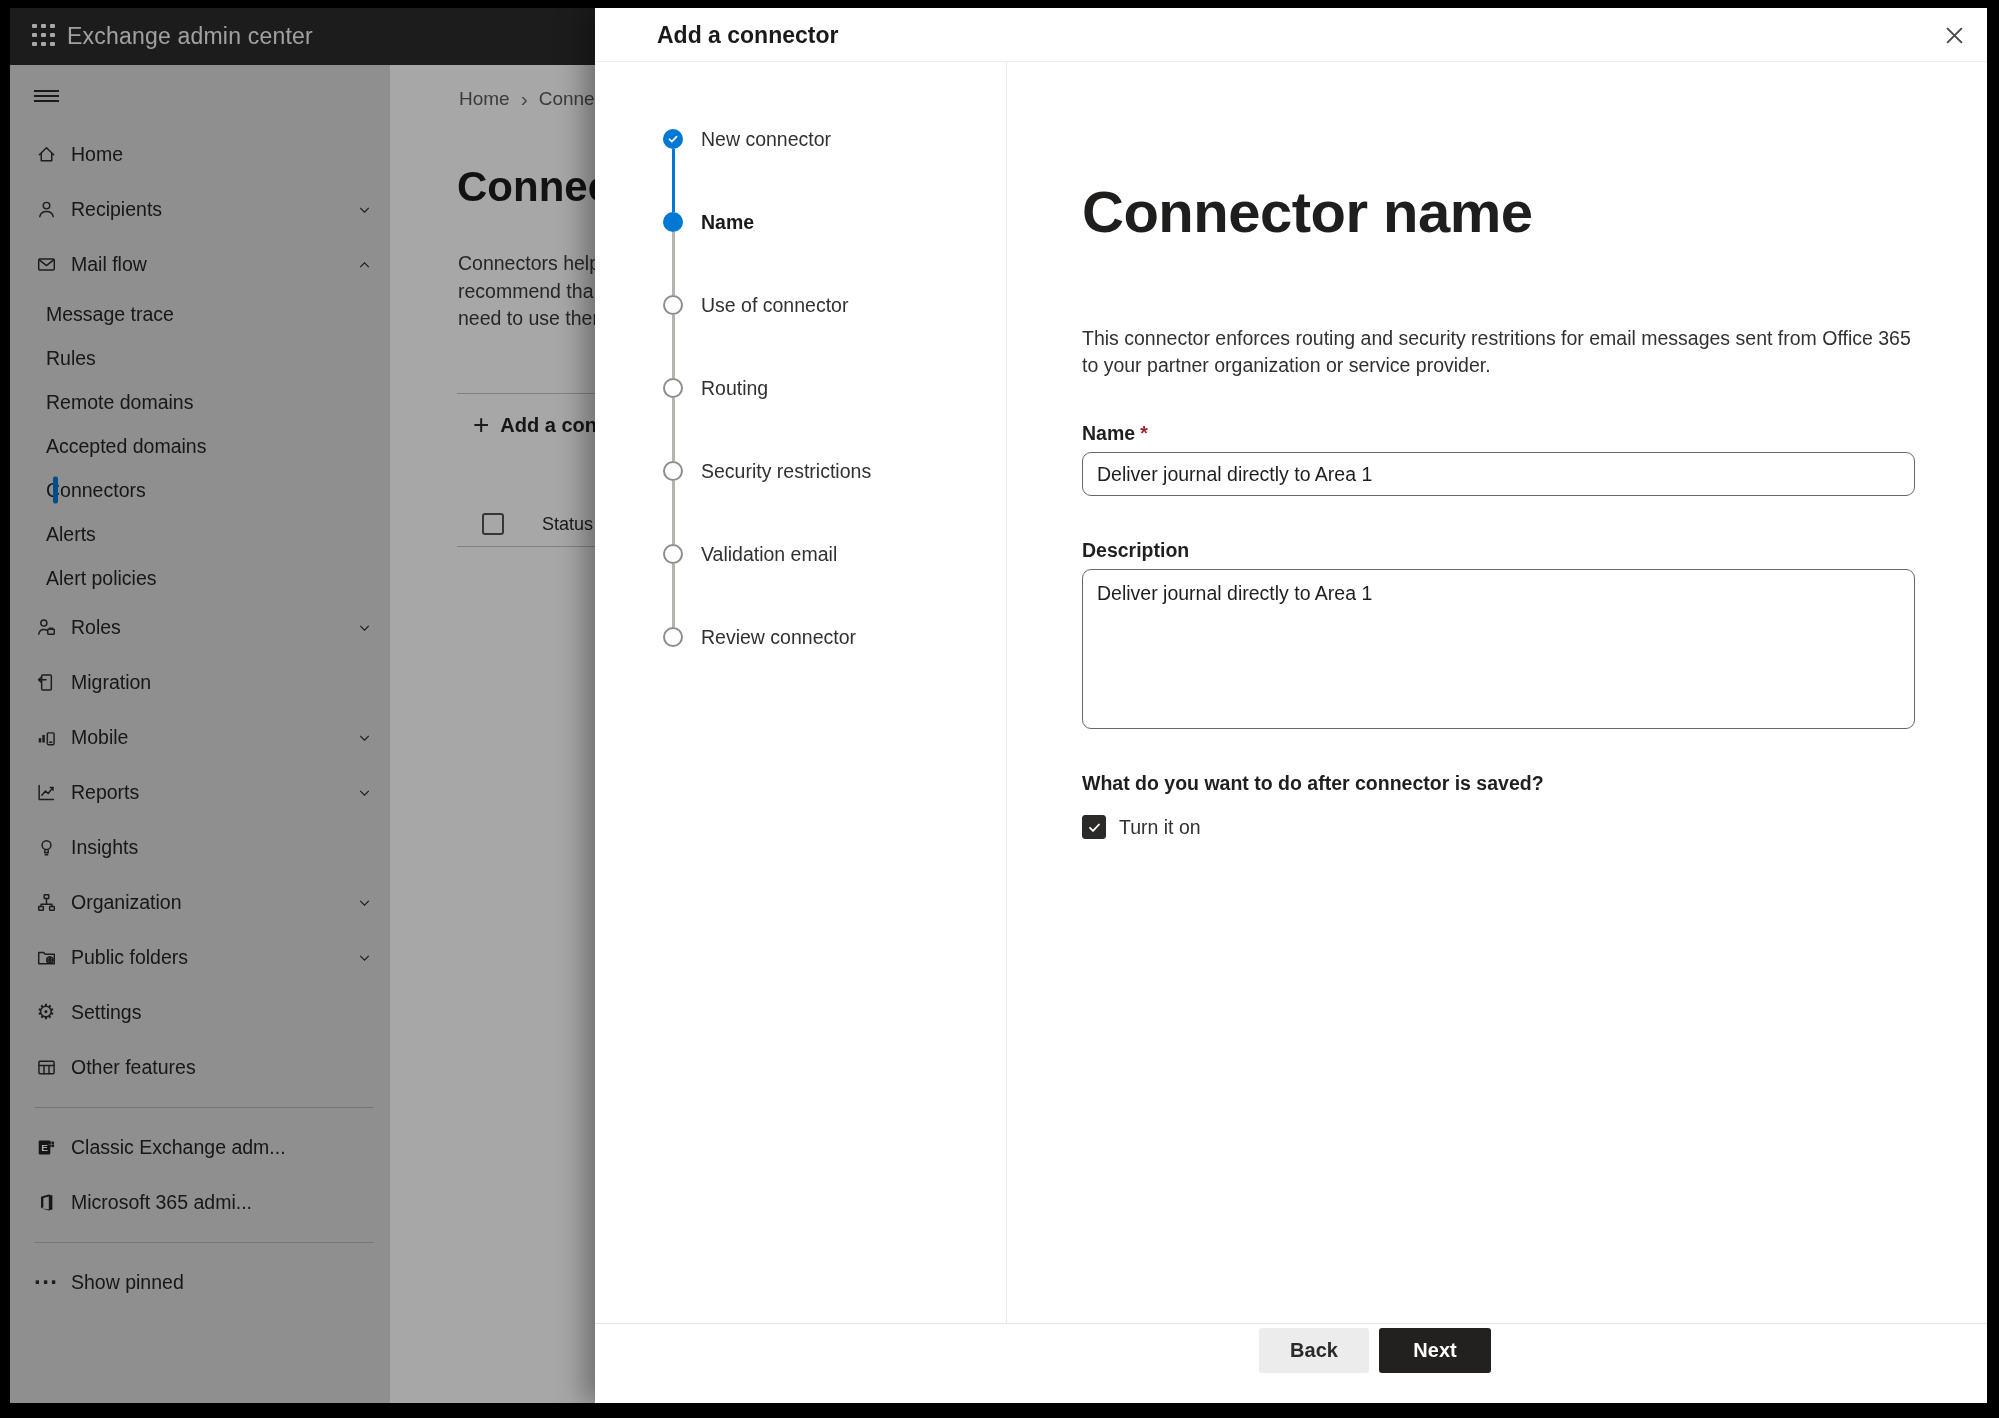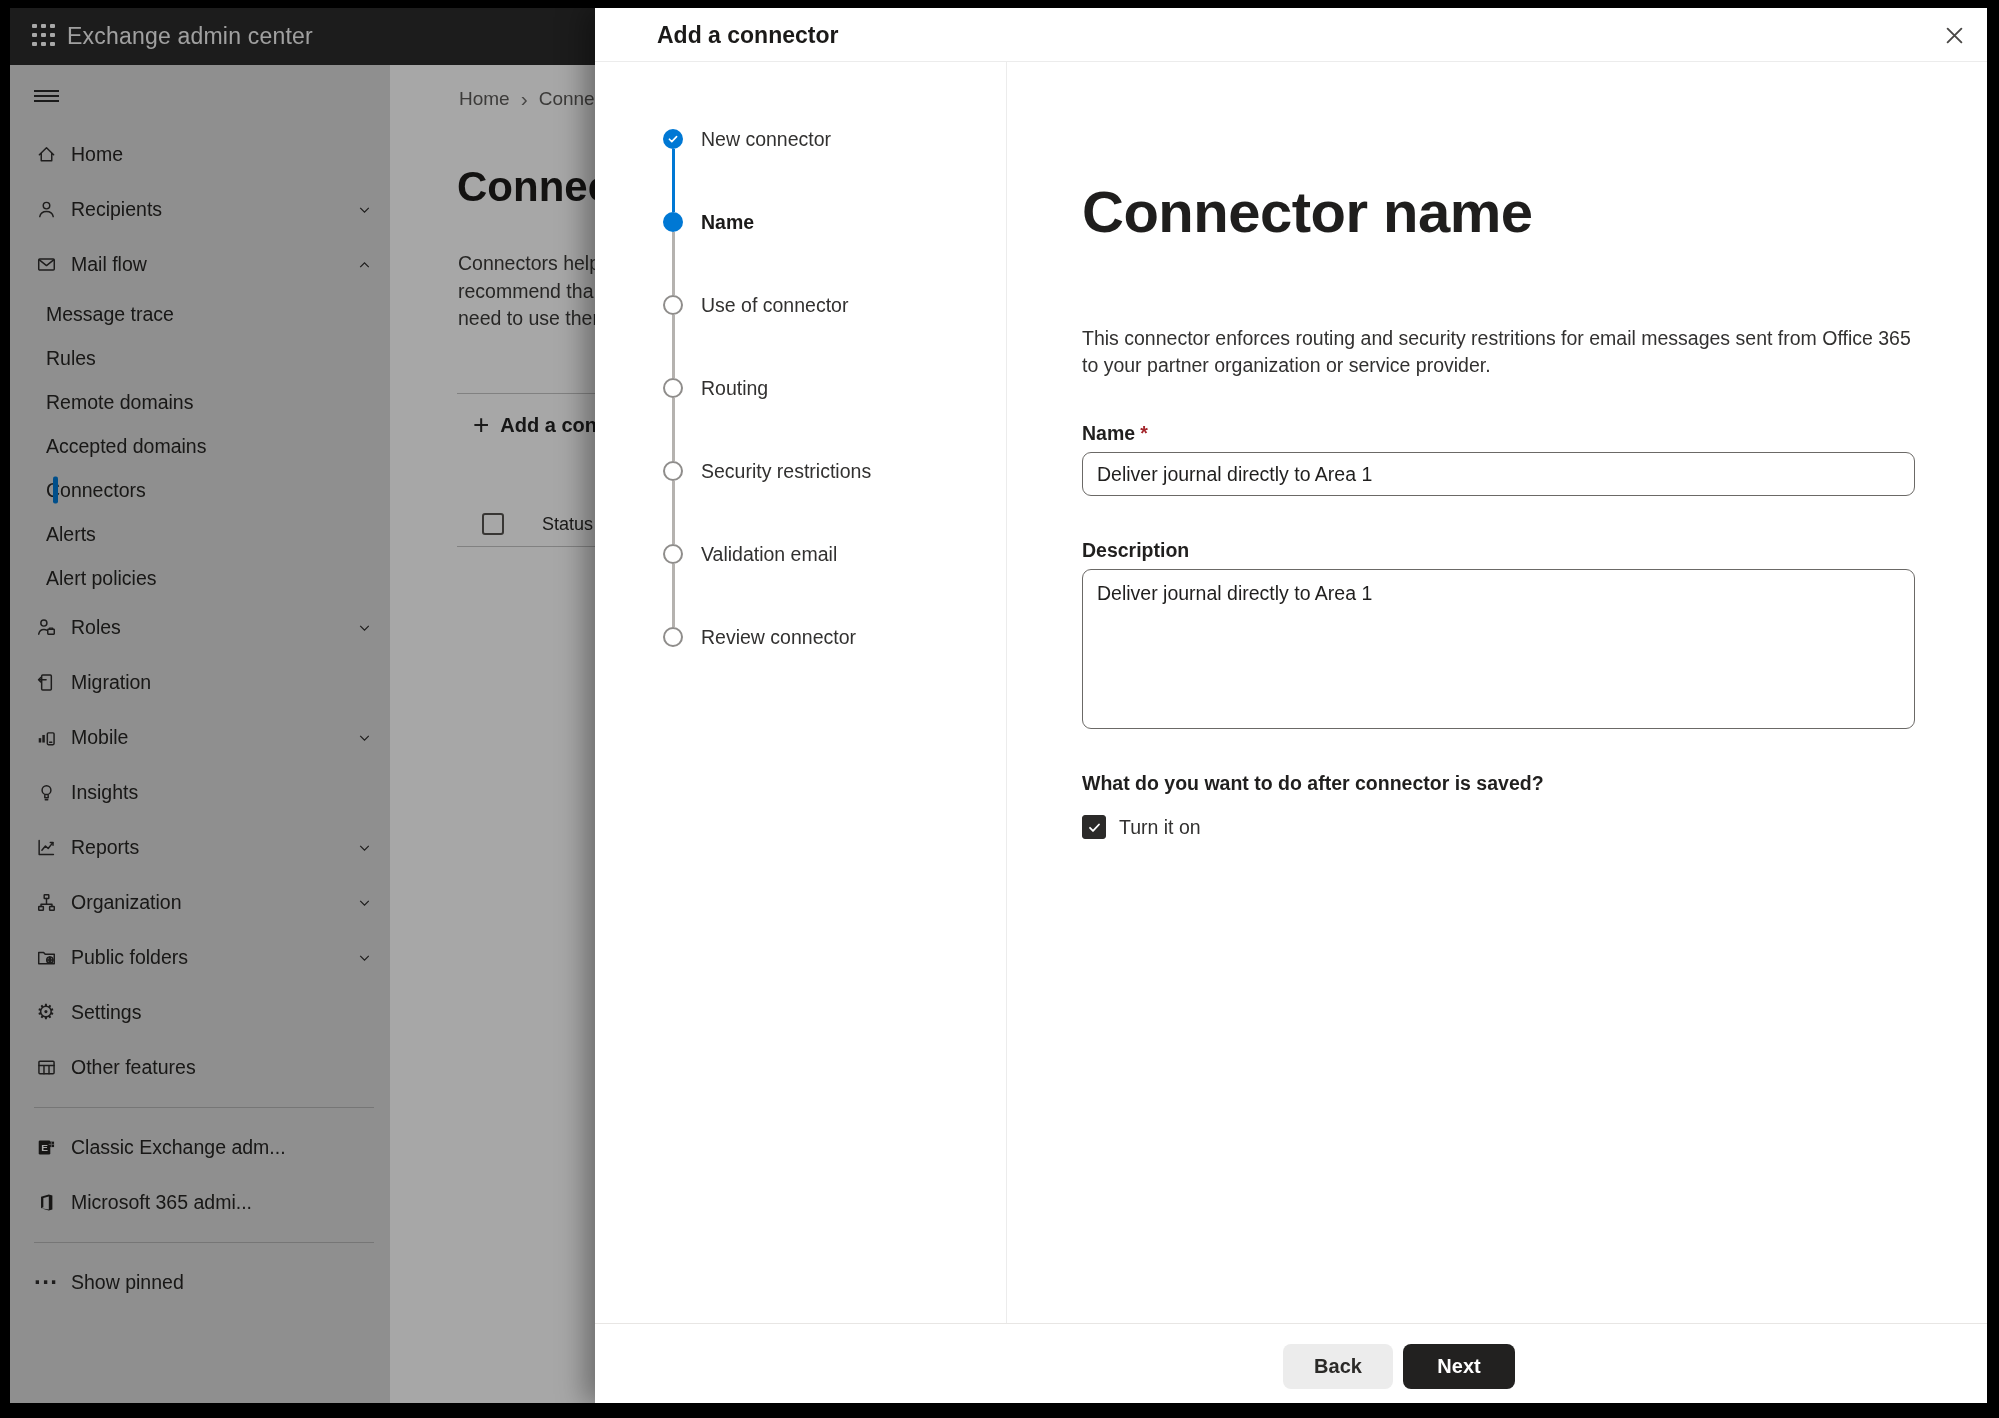--- a/index.html
+++ b/index.html
@@ -64,21 +64,21 @@
   .req { color: #a4262c; margin-left: 5px; }
   .text-input { position: absolute; left: 74px; width: 833px; border: 1px solid #6b6966; border-radius: 9px; font-size: 19.5px; color: #201f1e; font-family: inherit; background: #fff; }
   .name-input { top: 390px; height: 44px; padding: 0 14px; }
   .desc-input { top: 507px; height: 160px; padding: 11px 14px; resize: none; line-height: 25px; }
   .question { position: absolute; left: 74px; top: 710px; font-size: 19.5px; font-weight: 700; color: #201f1e; white-space: nowrap; }
   .check-row { position: absolute; left: 74px; top: 753px; display: flex; align-items: center; }
   .checkbox { width: 24px; height: 24px; border-radius: 3px; background: #2b2a29; border: 1px solid #2b2a29; display: flex; align-items: center; justify-content: center; flex: none; }
   .check-row .lbl { margin-left: 13px; font-size: 19.5px; color: #323130; }
 
   .panel-footer { position: absolute; bottom: 0; height: 80px; left: 0; right: 0; border-top: 1px solid #e8e6e4; background: #fff; }
-  .btn { position: absolute; top: 20px; height: 45px; border: none; border-radius: 8px; font-size: 20px; font-weight: 600; font-family: inherit; margin-left: 24px; }
+  .btn { position: absolute; top: 4px; height: 45px; border: none; border-radius: 3px; font-size: 20px; font-weight: 600; font-family: inherit; }
   .btn-back { left: 664px; width: 110px; background: #ececec; color: #2b2a28; }
   .btn-next { left: 784px; width: 112px; background: #222120; color: #fff; }
 </style>
 </head>
 <body>
 
 <div class="stage">
 
   <div class="app-header">
     <div class="waffle">
@@ -206,39 +206,39 @@
             </svg>
           </span>
     <span class="nav-label">Mobile</span>
     <span class="nav-chevron"><svg viewBox="0 0 20 20" width="19" height="19" fill="none" stroke="#2e2d2c" stroke-width="1.3">
               <path d="m5.5 7.8 4.5 4.4 4.5-4.4"></path>
             </svg></span>
   </div>
         <div class="nav-item top">
     <span class="nav-icon">
             <svg viewBox="0 0 20 20" width="21" height="21" fill="none" stroke="#2e2d2c" stroke-width="1.4" stroke-linecap="round" stroke-linejoin="round">
-              <circle cx="10" cy="7.8" r="4.2"></circle>
-              <path d="M8.4 12.8v2.2h3.2v-2.2M8.8 17h2.4"></path>
-            </svg>
-          </span>
-    <span class="nav-label">Insights</span>
-
-  </div>
-        <div class="nav-item top">
-    <span class="nav-icon">
-            <svg viewBox="0 0 20 20" width="21" height="21" fill="none" stroke="#2e2d2c" stroke-width="1.4" stroke-linecap="round" stroke-linejoin="round">
               <path d="M3 3.4v13.2h13.6"></path>
               <path d="m5.6 12.6 3.4-4 2.6 2.4 4.4-5.6"></path>
               <path d="M13.6 5.2h2.6v2.6"></path>
             </svg>
           </span>
     <span class="nav-label">Reports</span>
     <span class="nav-chevron"><svg viewBox="0 0 20 20" width="19" height="19" fill="none" stroke="#2e2d2c" stroke-width="1.3">
               <path d="m5.5 7.8 4.5 4.4 4.5-4.4"></path>
             </svg></span>
+  </div>
+        <div class="nav-item top">
+    <span class="nav-icon">
+            <svg viewBox="0 0 20 20" width="21" height="21" fill="none" stroke="#2e2d2c" stroke-width="1.4" stroke-linecap="round" stroke-linejoin="round">
+              <circle cx="10" cy="7.8" r="4.2"></circle>
+              <path d="M8.4 12.8v2.2h3.2v-2.2M8.8 17h2.4"></path>
+            </svg>
+          </span>
+    <span class="nav-label">Insights</span>
+
   </div>
         <div class="nav-item top">
     <span class="nav-icon">
             <svg viewBox="0 0 20 20" width="21" height="21" fill="none" stroke="#2e2d2c" stroke-width="1.4" stroke-linecap="round" stroke-linejoin="round">
               <rect x="7.8" y="2.6" width="4.4" height="3.6" rx=".5"></rect>
               <rect x="2.6" y="13.8" width="4.4" height="3.6" rx=".5"></rect>
               <rect x="13" y="13.8" width="4.4" height="3.6" rx=".5"></rect>
               <path d="M10 6.2v3.4M4.8 13.8v-2.2h10.4v2.2M10 9.6v2"></path>
             </svg>
           </span>

